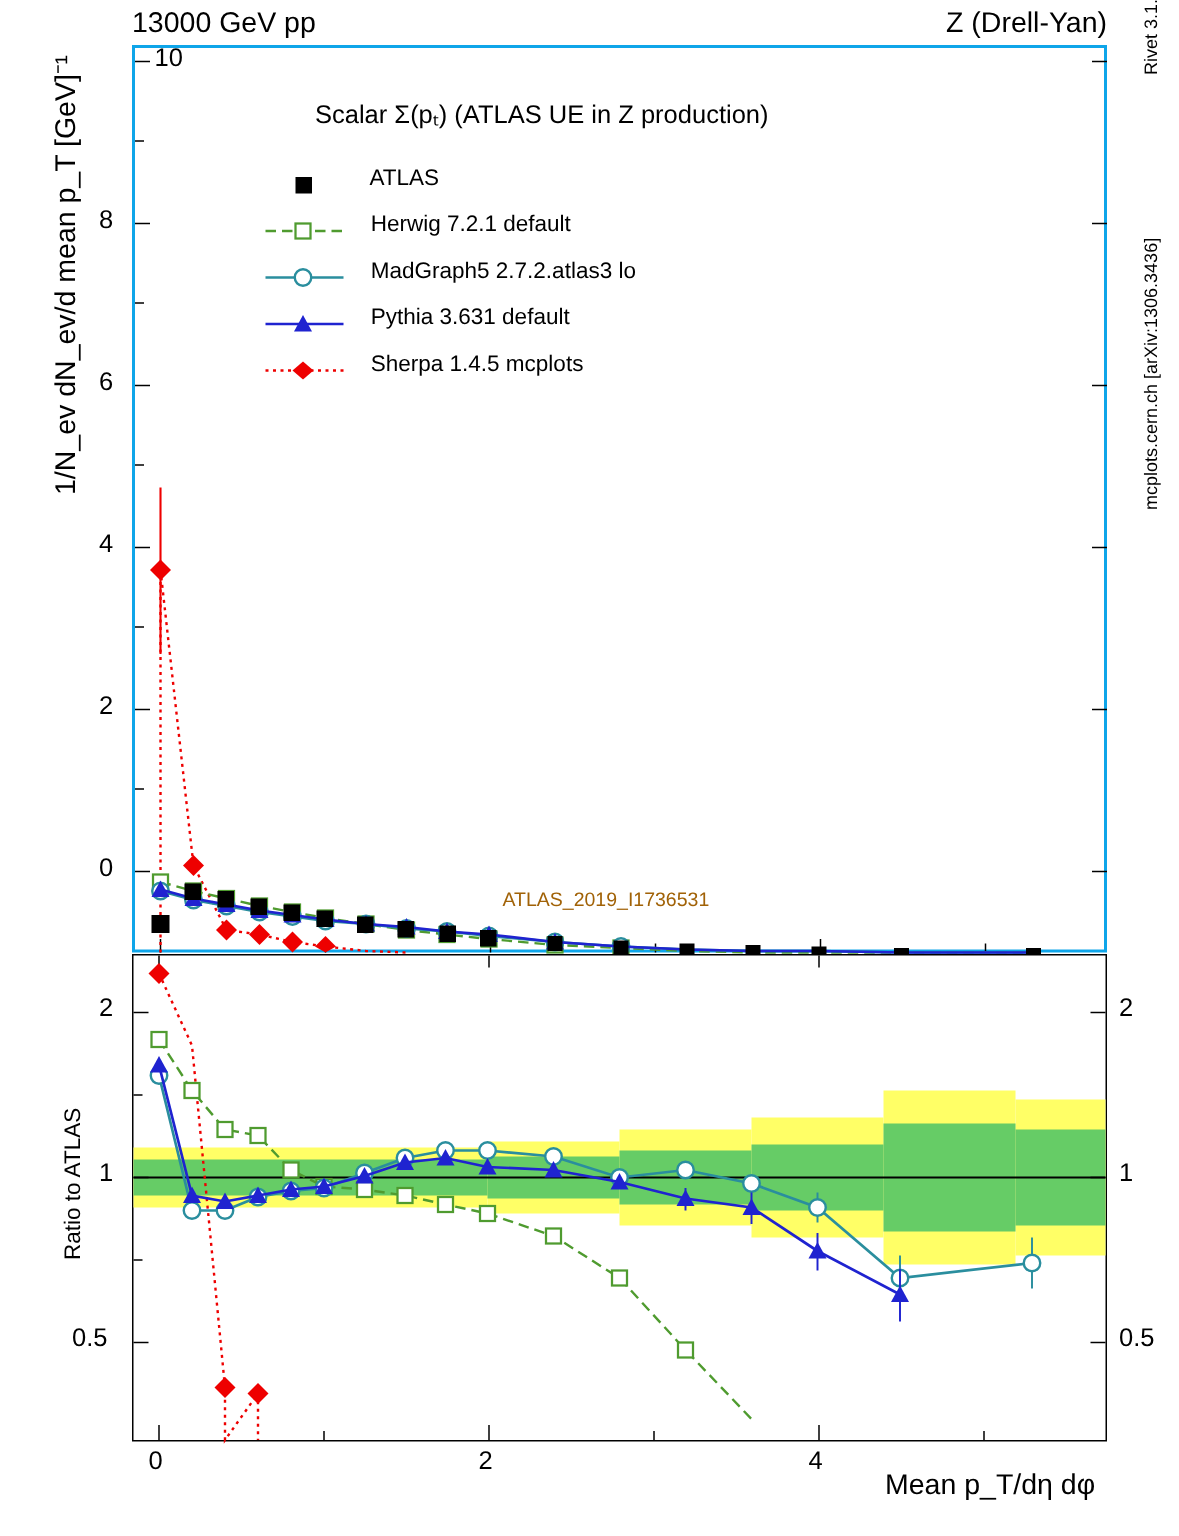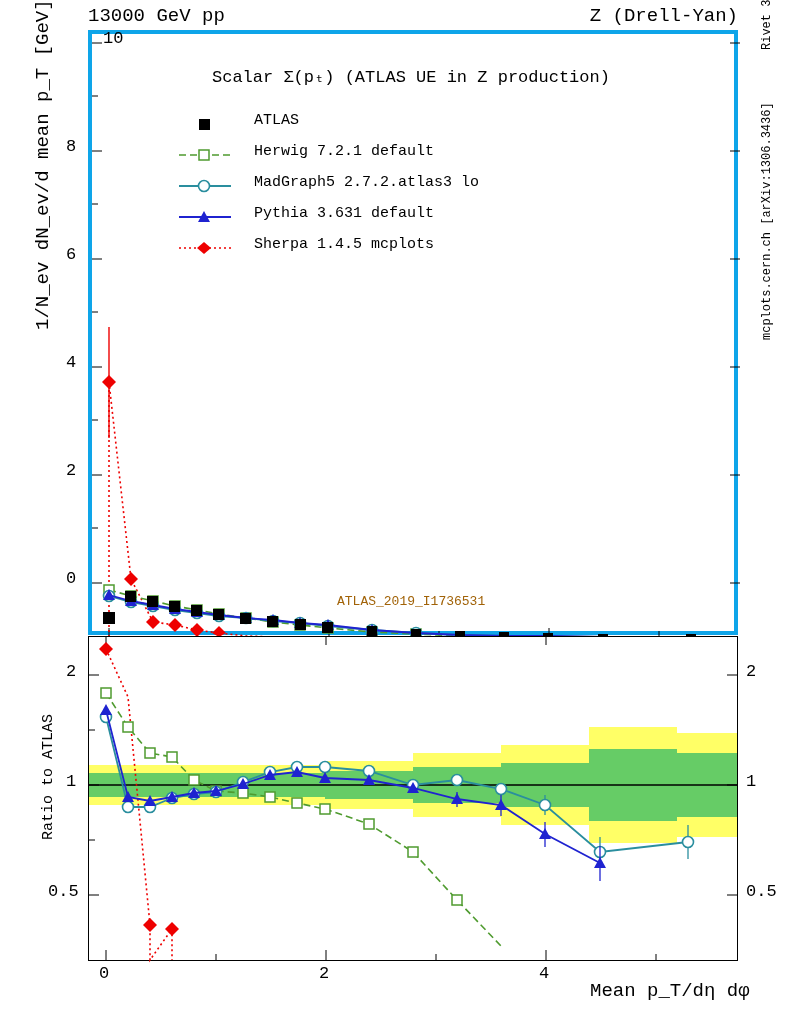--- a/index.html
+++ b/index.html
@@ -1,29 +1,29 @@
 <!DOCTYPE html>
 <html><head>
 <meta charset="utf-8">
 <style>
   html,body{margin:0;padding:0;background:#ffffff;}
   body{width:786px;height:1024px;font-family:"Liberation Sans",sans-serif;color:#000;}
-  #root{position:relative;width:786px;height:1024px;overflow:hidden;font-family:Liberation Mono, monospace;}
+  #root{position:relative;width:786px;height:1024px;overflow:hidden;}
 
   .txt{position:absolute;white-space:nowrap;}
   .hdr{font-size:19px;}
   .title{font-size:17px;}
   .axlab{font-size:19px;}
   .tick{font-size:17px;}
   .small{font-size:12px;}
   .rot90{transform-origin:0 0;transform:rotate(-90deg);}
   .watermark{font-size:13px;color:#a16207;}
 
   
-  #mainPanel{position:absolute;left:88px;top:30px;width:650px;height:605px;border:4px solid #0ea5e9;box-sizing:border-box;background:#fff;}
+  #mainPanel{position:absolute;left:88px;top:30px;width:650px;height:605px;border:2px solid #0ea5e9;box-sizing:border-box;background:#fff;}
   #ratioPanel{position:absolute;left:88px;top:636px;width:650px;height:325px;border:1px solid #000;box-sizing:border-box;background:#fff;}
 
   svg{position:absolute;left:0;top:0;overflow:visible;}
 
   .legend-item{position:absolute;font-size:15px;white-space:nowrap;}
 </style>
 </head>
 <body>
 
 <div id="root">

